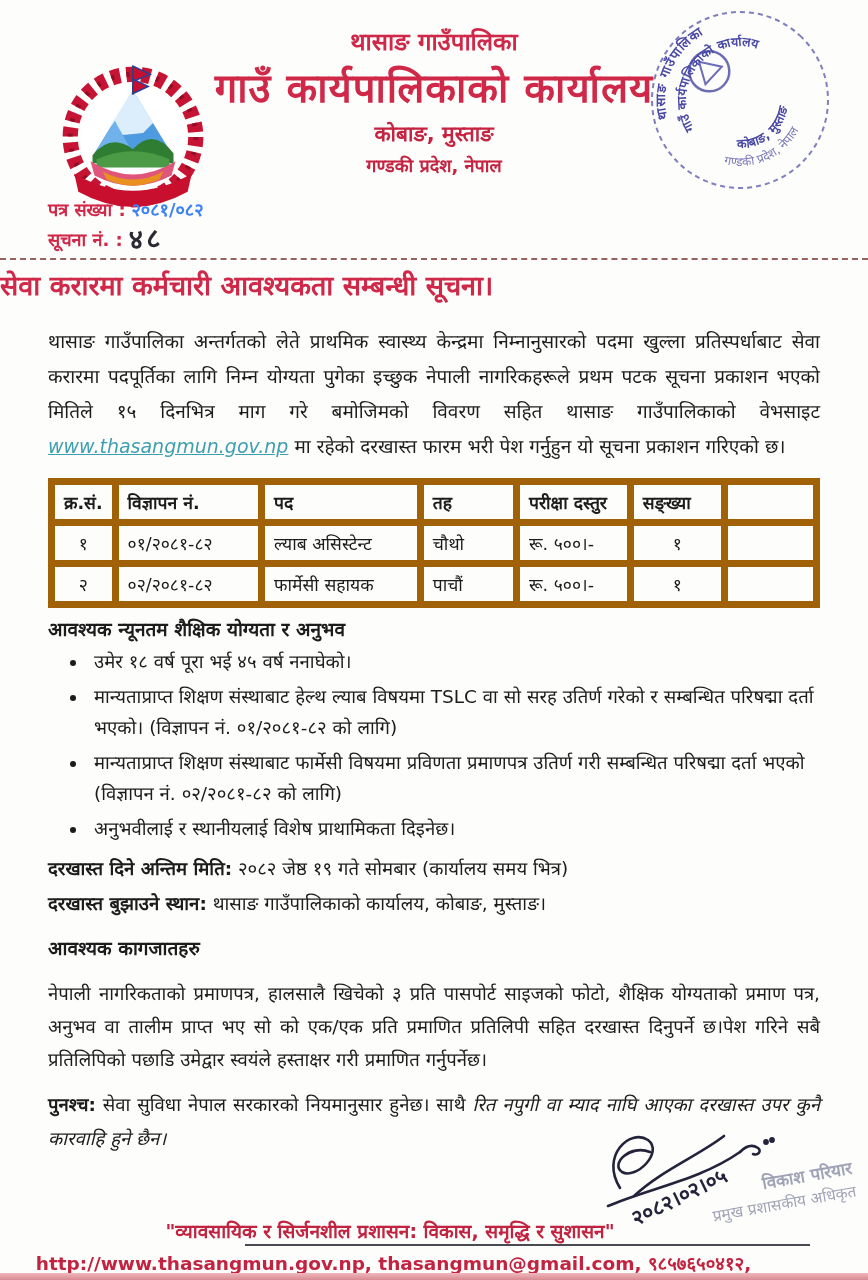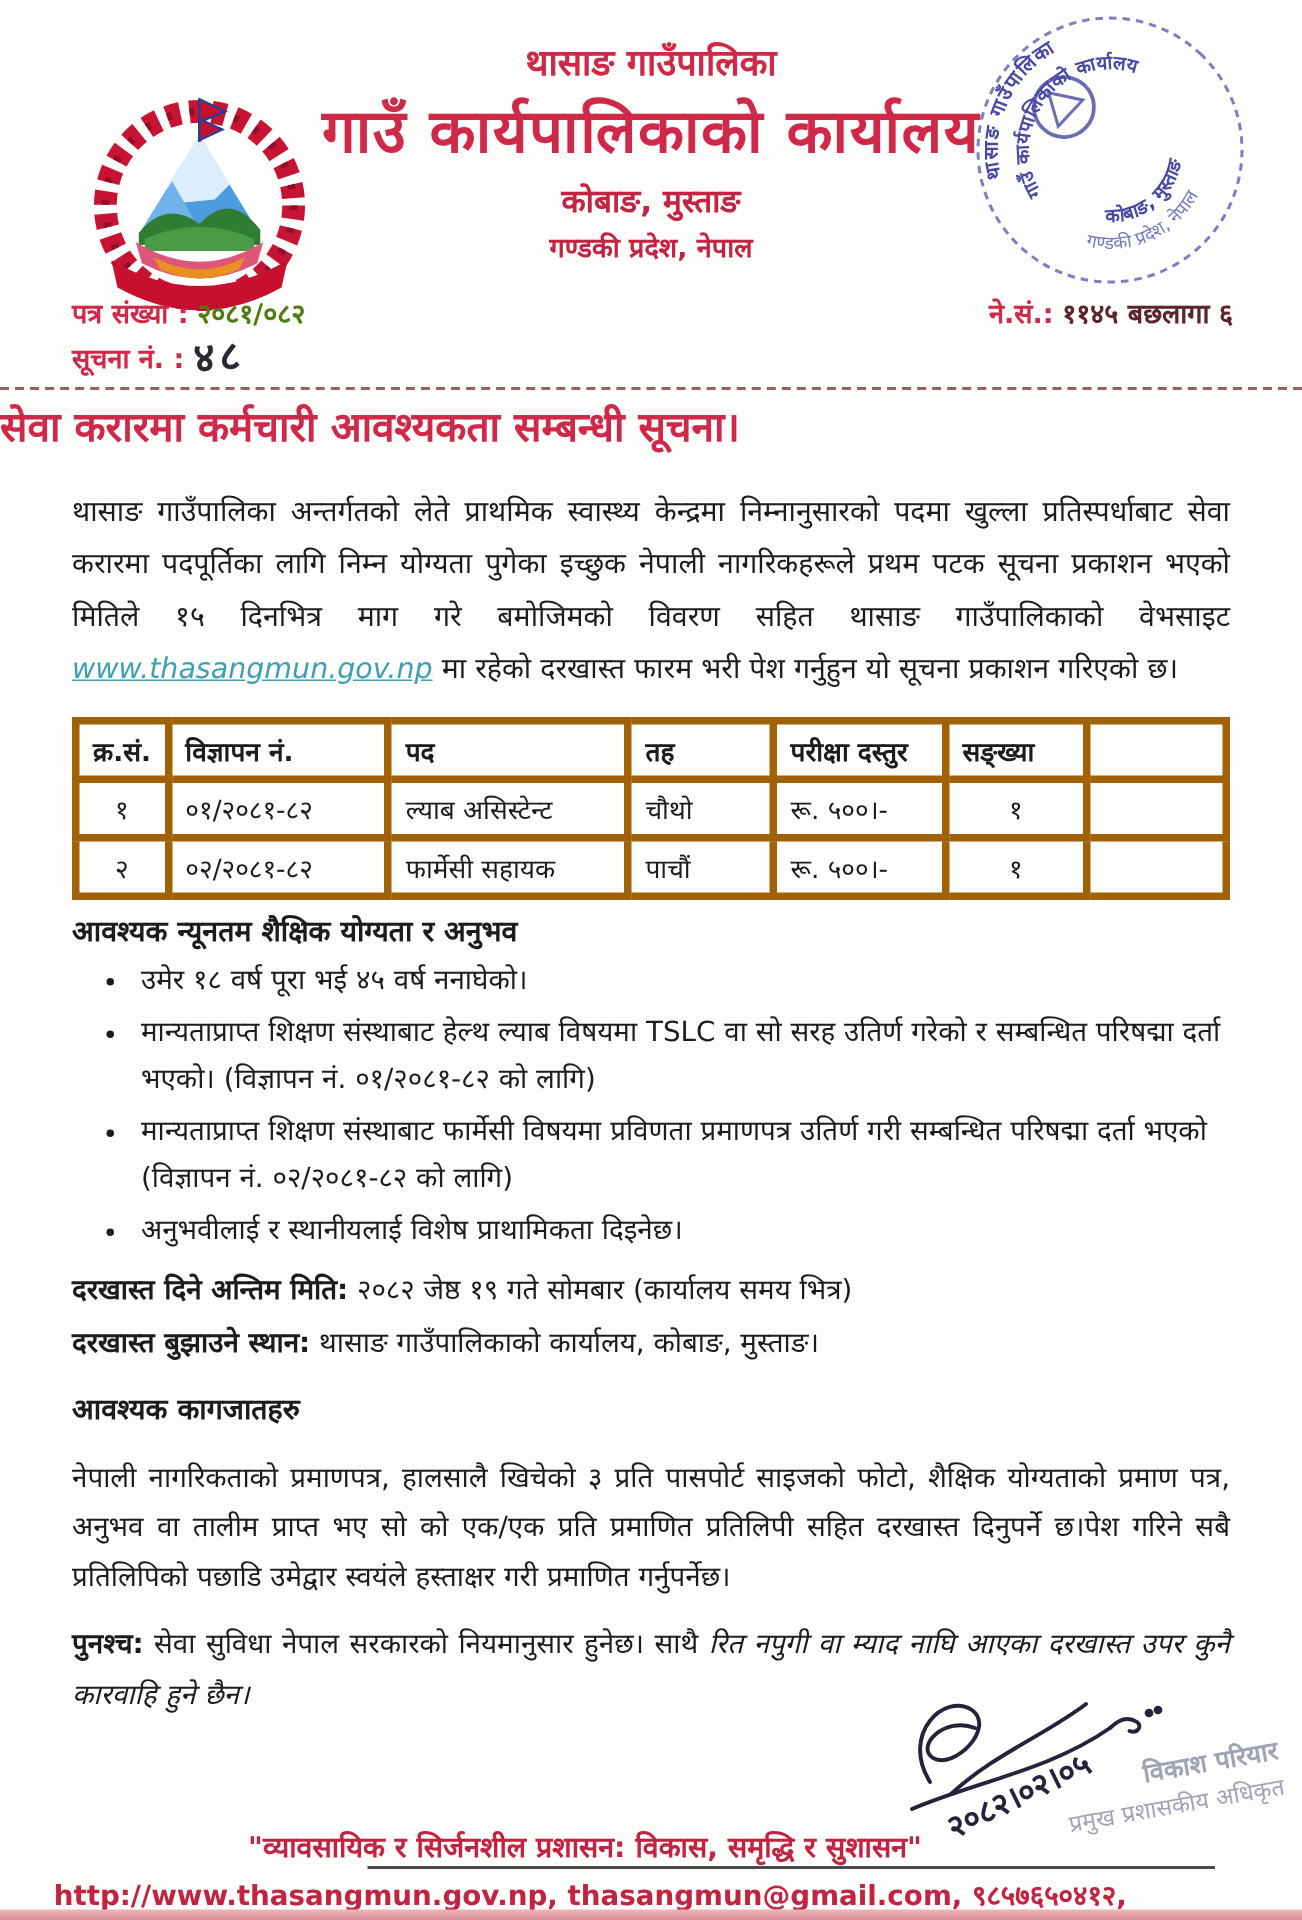--- a/index.html
+++ b/index.html
@@ -13,33 +13,33 @@
   .logo{position:absolute;left:52px;top:52px;width:162px;height:166px;}
   .header-center{padding-top:30px;text-align:center;line-height:1;}
   .hc-muni{font-size:24px;font-weight:bold;color:#d02848;margin-bottom:14px;}
   .hc-office{font-size:40px;font-weight:bold;color:#d02848;margin-bottom:16px;letter-spacing:1px;}
   .hc-place{font-size:21px;font-weight:bold;color:#c42442;margin-bottom:12px;}
   .hc-prov{font-size:18px;font-weight:bold;color:#c42442;}
   .round-stamp{position:absolute;right:28px;top:0px;width:200px;height:200px;
     transform:rotate(-47deg);opacity:.88;}
   .meta-left{position:absolute;left:48px;top:196px;font-size:18px;line-height:27px;}
   .meta-left .lbl{color:#d02848;font-weight:bold;}
-  .meta-left .val{color:#4d7c0f;font-weight:bold;}
+  .meta-left .val{color:#3b82f6;font-weight:bold;}
   .handwritten{display:inline-block;font-size:27px;font-weight:bold;color:#2a2a33;
     transform:rotate(-4deg) translateY(2px);letter-spacing:3px;}
   .meta-right{position:absolute;right:46px;top:196px;font-size:18px;line-height:28px;text-align:left;}
   .meta-right .lbl{color:#d02848;font-weight:bold;}
   .meta-right .val{color:#5a2430;font-weight:bold;}
   
   .pub-line{margin-top:10px;text-align:center;font-size:19px;font-weight:bold;line-height:26px;}
   .doc-title{margin-top:6px;text-align:left;font-size:27px;font-weight:bold;color:#d02848;line-height:40px;}
   .intro{margin:18px 48px 0;font-size:19px;line-height:35px;text-align:justify;}
   .weblink{color:#3f9fb0;text-decoration:underline;cursor:pointer;font-style:italic;}
   .vac-table{margin:14px 48px 0;border-collapse:collapse;width:772px;font-size:17.5px;}
-  .vac-table td,.vac-table th{border:5px solid #a16207;padding:3px 9px;text-align:left;font-weight:normal;height:28px;}
+  .vac-table td,.vac-table th{border:7px solid #a16207;padding:3px 9px;text-align:left;font-weight:normal;height:28px;}
   .vac-table th{font-weight:bold;}
   .c-center{text-align:center !important;}
   .sec-heading{margin:8px 48px 0;font-size:19px;font-weight:bold;line-height:26px;}
   ul.quals{margin:4px 48px 0 88px;padding:0;font-size:18.5px;line-height:31px;}
   ul.quals li{margin-bottom:4px;padding-left:6px;}
   .details{margin:8px 48px 0;font-size:18.5px;line-height:34.5px;text-align:justify;}
   .details b{font-weight:bold;}
   .docs-head{margin:14px 48px 16px;font-size:19px;font-weight:bold;line-height:26px;}
   .docs-par{margin:12px 48px 0;font-size:18.5px;line-height:33px;text-align:justify;}
   .postscript{margin:12px 48px 0;font-size:18.5px;line-height:34px;text-align:justify;}
@@ -124,24 +124,20 @@
         <span class="lbl">पत्र संख्या :</span>
         <span class="val">२०८१/०८२</span>
       </div>
       <div>
         <span class="lbl">सूचना नं. :</span>
         <span class="handwritten">४८</span>
       </div>
     </div>
 
     <div class="meta-right">
-      <div>
-        <span class="lbl">ने.सं.:</span>
-        <span class="val">११४५ बछलागा ६</span>
-      </div>
     </div>
   </div>
 
 
   <div class="doc-title">सेवा करारमा कर्मचारी आवश्यकता सम्बन्धी सूचना।</div>
 
   <p class="intro"><span>थासाङ गाउँपालिका अन्तर्गतको लेते प्राथमिक स्वास्थ्य केन्द्रमा निम्नानुसारको पदमा खुल्ला प्रतिस्पर्धाबाट सेवा करारमा पदपूर्तिका लागि निम्न योग्यता पुगेका इच्छुक नेपाली नागरिकहरूले प्रथम पटक सूचना प्रकाशन भएको मितिले १५ दिनभित्र माग गरे बमोजिमको विवरण सहित थासाङ गाउँपालिकाको वेभसाइट </span><span class="weblink">www.thasangmun.gov.np</span><span> मा रहेको दरखास्त फारम भरी पेश गर्नुहुन यो सूचना प्रकाशन गरिएको छ।</span></p>
 
   <table class="vac-table">
     <colgroup>

